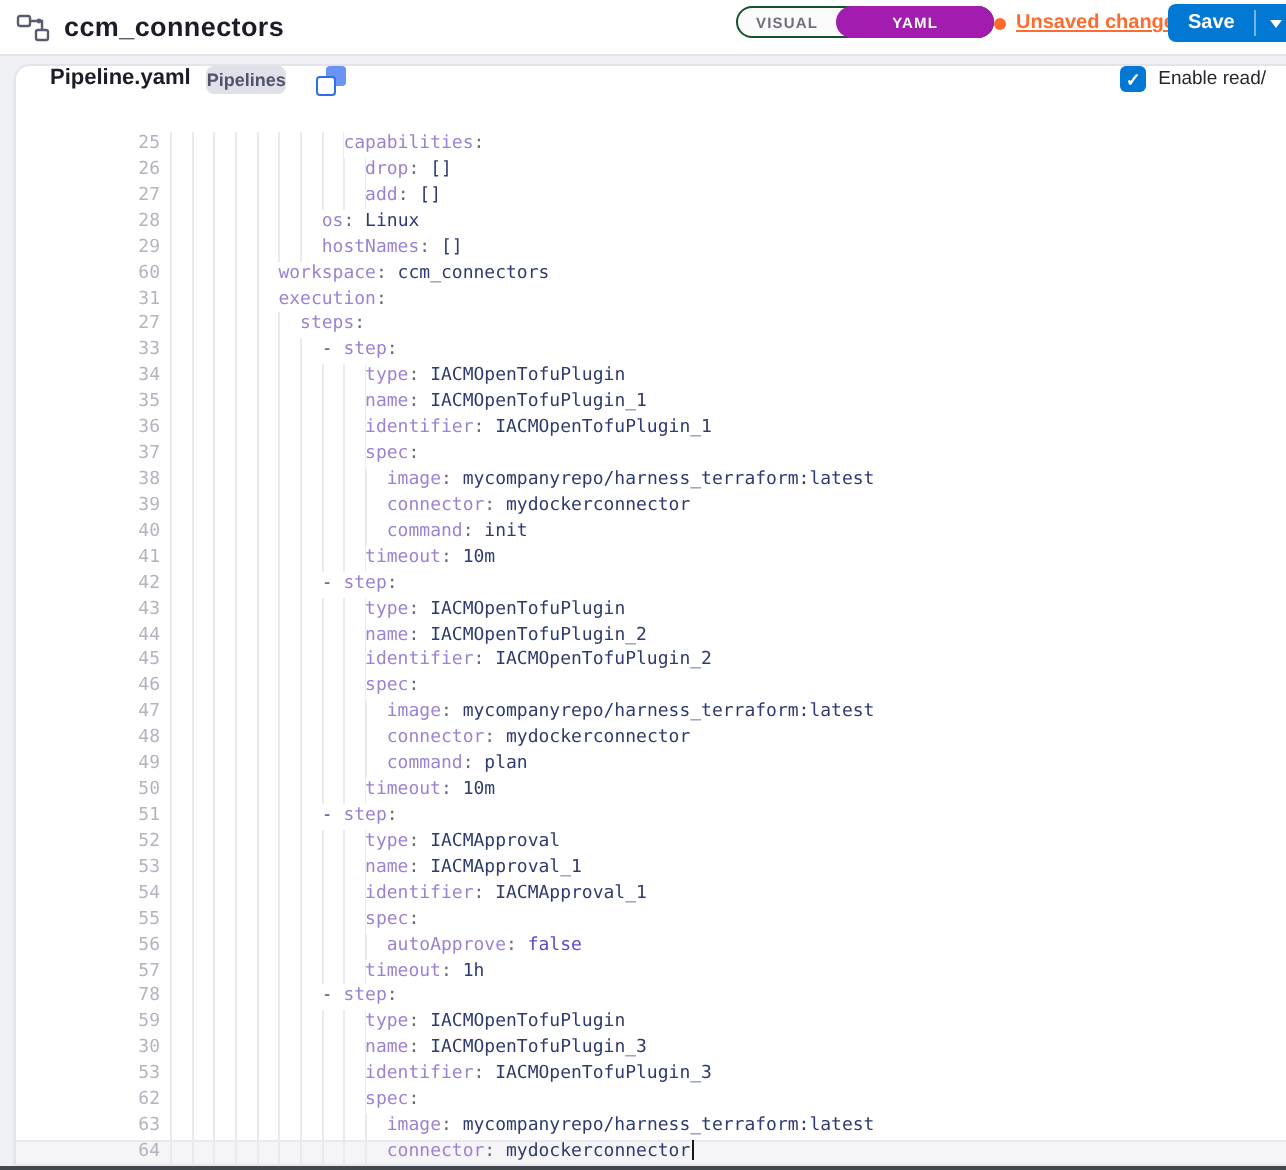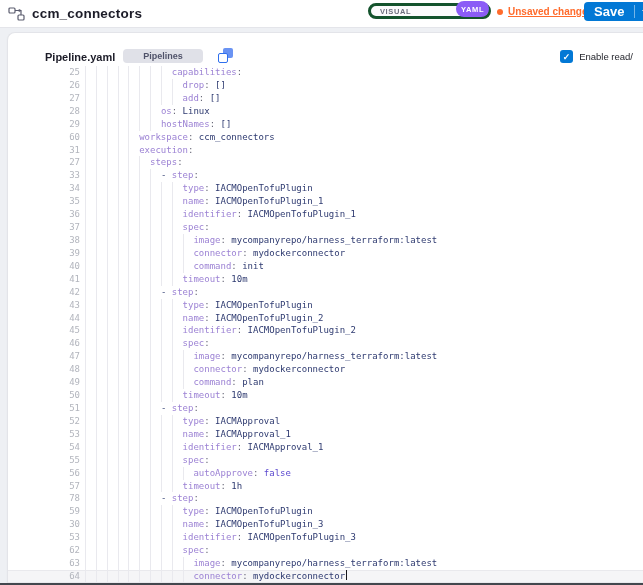--- a/index.html
+++ b/index.html
@@ -5,46 +5,46 @@
   * { margin:0; padding:0; box-sizing:border-box; }
   html,body { width:643px; height:585px; overflow:hidden; }
   body { background:#eef0f4; font-family:"Liberation Sans", sans-serif; position:relative; }
 
   
   .topbar { position:absolute; left:0; top:0; width:643px; height:28px; background:#ffffff;
             border-bottom:1px solid #e4e5ea; display:flex; align-items:center; padding:0 0 0 8px; }
   .pipe-icon { width:17px; height:14px; flex:0 0 auto; }
   .title { font-size:13.5px; font-weight:bold; color:#1c1c28; margin-left:7px; letter-spacing:.2px; }
 
-  .toggle { position:absolute; left:368px; top:3px; height:16px; display:flex; align-items:flex-end;
-            border:3px solid #14532d; border-radius:9px; background:#fbfbfc;gap:36px; }
+  .toggle { position:absolute; left:368px; top:3px; height:16px; display:flex; align-items:center;
+            border:1px solid #14532d; border-radius:9px; background:#fbfbfc; }
   .toggle .seg-visual { font-size:7.5px; font-weight:bold; letter-spacing:.6px; color:#6d6f7e; padding:0 9px; }
   .toggle .seg-yaml { font-size:7.5px; font-weight:bold; letter-spacing:.6px; color:#ffffff;
-            background:#8b5cf6; border-radius:9px; height:16px; display:flex; align-items:center;
-            padding:0 5px; margin:-1px -1px -1px 0; }
+            background:#a21caf; border-radius:9px; height:16px; display:flex; align-items:center;
+            padding:0 28px; margin:-1px -1px -1px 0; }
 
   .unsaved { position:absolute; left:497px; top:6px; display:flex; align-items:center; gap:5px; }
   .unsaved .dot { width:6px; height:6px; border-radius:50%; background:#ff6b2c; }
   .unsaved .txt { font-size:10px; font-weight:600; color:#ff6b2c; text-decoration:underline; }
 
   .savebtn { position:absolute; left:584px; top:2px; height:19px; display:flex; align-items:stretch;
              background:#0278d5; border-radius:4px; overflow:hidden; cursor:pointer; }
-  .savebtn .main { font-size:13px; font-weight:bold; color:#fff; display:flex; align-items:center; padding:0 10px; }
+  .savebtn .main { font-size:10px; font-weight:bold; color:#fff; display:flex; align-items:center; padding:0 10px; }
   .savebtn .sep { width:1px; background:rgba(255,255,255,.45); margin:3px 0; }
   .savebtn .caretwrap { display:flex; align-items:center; padding:0 7px; }
   .savebtn .chev { width:0; height:0; border-left:3.5px solid transparent; border-right:3.5px solid transparent;
                    border-top:4px solid #ffffff; }
 
   
   .card { position:absolute; left:7px; top:32px; right:0; bottom:0; background:#ffffff;
           border:1px solid #e3e4e9; border-right:none; border-bottom:none; border-radius:8px 0 0 0;
           box-shadow:0 1px 2px rgba(40,41,61,.04); }
-  .cardhead { height:30px; display:flex; align-items:flex-end; padding:0 10px 0 17px;margin-left:20px; }
+  .cardhead { height:30px; display:flex; align-items:flex-start; padding:0 10px 0 17px; }
   .fname { font-size:11px; font-weight:bold; color:#1c1c28; }
-  .badge { margin-left:8px; background:#e0e1e8; border-radius:4px; padding:2px 20px;
+  .badge { margin-left:8px; background:#e0e1e8; border-radius:4px; padding:2px 0;
            font-size:9px; font-weight:600; color:#50536a; }
   .copy-ic { margin-left:15px; width:15px; height:15px; position:relative; cursor:pointer; }
   .copy-ic .back { position:absolute; right:0; top:0; width:10px; height:10px; background:#6a93f3; border-radius:2px; }
   .copy-ic .front { position:absolute; left:0; bottom:0; width:10px; height:10px; background:#ffffff;
                     border:1.4px solid #2f6fed; border-radius:2px; }
   .headright { margin-left:auto; display:flex; align-items:center; gap:6px; padding-right:0; }
   .checkbox { width:13px; height:13px; background:#0278d5; border-radius:3px; color:#fff;
               font-size:9px; font-weight:bold; display:flex; align-items:center; justify-content:center; cursor:pointer; }
   .cb-label { font-size:9.5px; color:#26272e; white-space:nowrap; }
 

